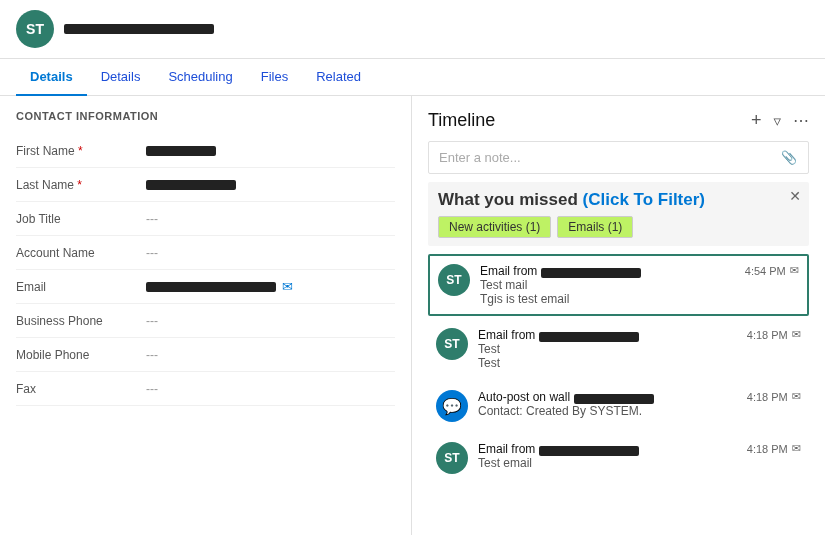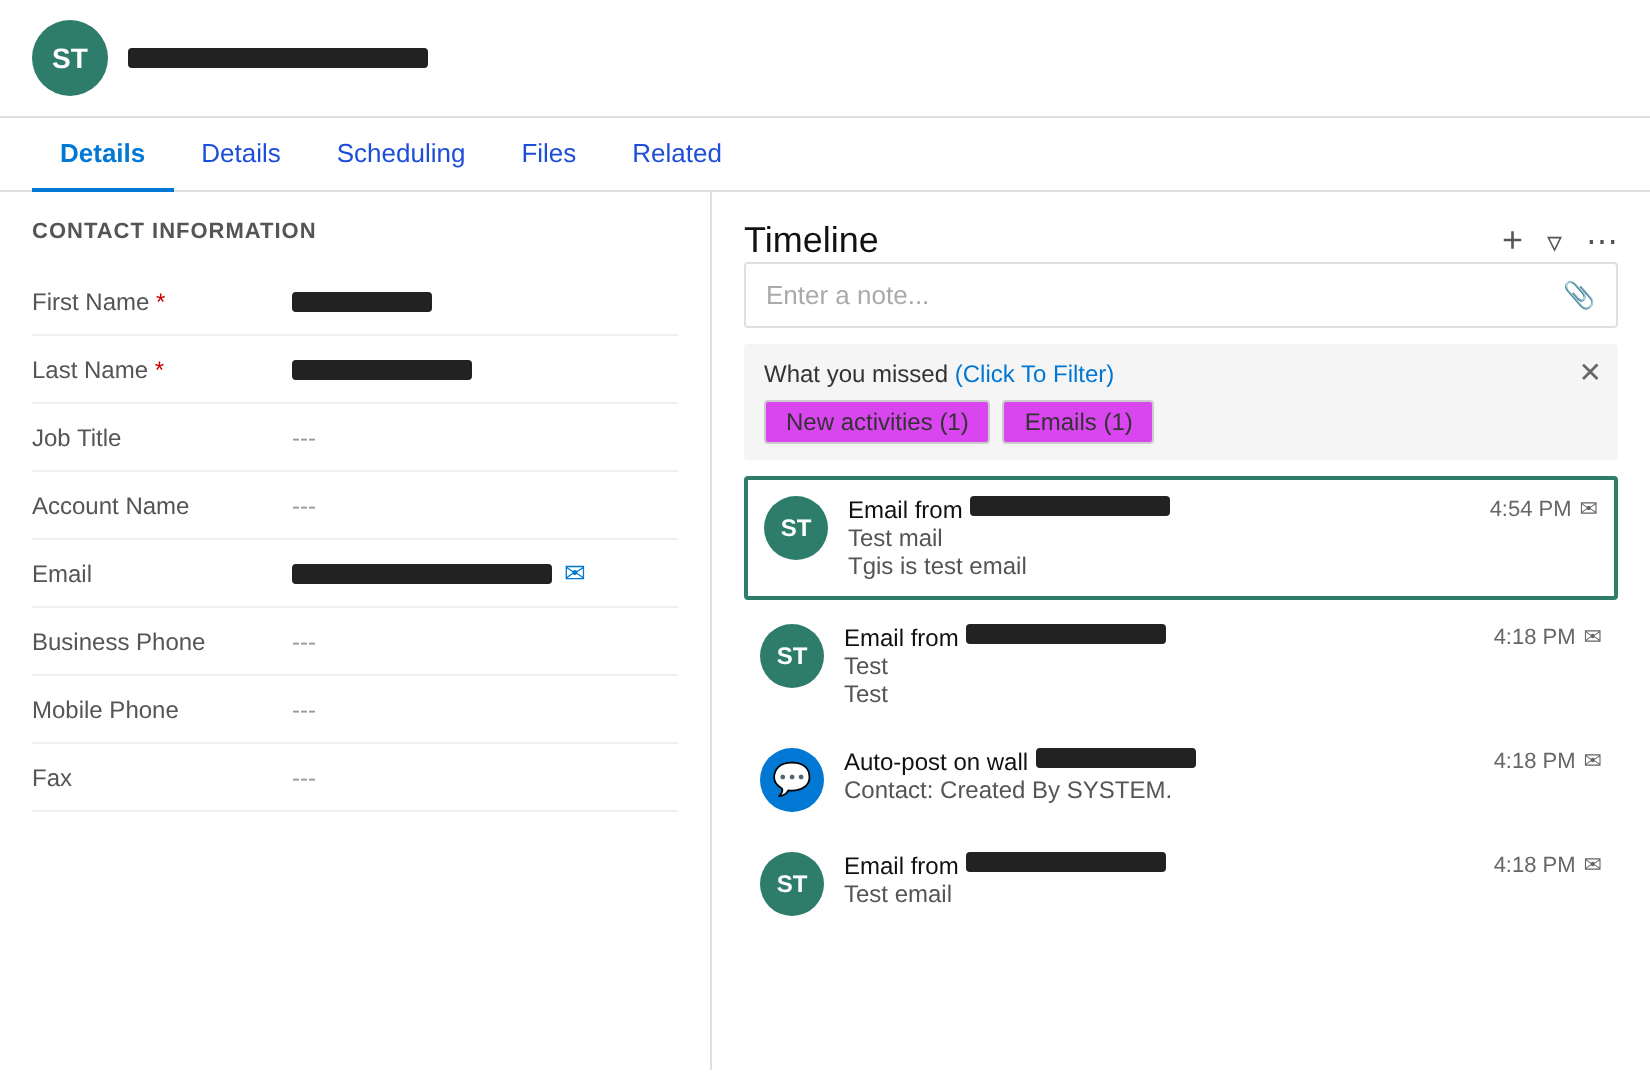--- a/index.html
+++ b/index.html
@@ -63,21 +63,21 @@
     }
 
     
     .main {
       display: flex;
       height: calc(539px - 100px);
     }
 
     
     .left-panel {
-      width: 356px;
+      width: 412px;
       border-right: 1px solid #e0e0e0;
       overflow-y: auto;
       padding: 14px 16px;
       flex-shrink: 0;
     }
     .section-title {
       font-size: 11px;
       font-weight: 700;
       color: #555;
       letter-spacing: 0.5px;
@@ -110,20 +110,21 @@
 
     
     .right-panel {
       flex: 1;
       overflow-y: auto;
       padding: 14px 16px;
     }
     .timeline-header {
       display: flex;
       align-items: center;
+      margin-bottom: 10px;
     }
     .timeline-title {
       font-size: 18px;
       font-weight: 400;
       color: #111;
       flex: 1;
     }
     .timeline-actions {
       display: flex;
       gap: 12px;
@@ -146,39 +147,40 @@
 
     
     .missed-banner {
       background: #f5f5f5;
       border-radius: 2px;
       padding: 8px 10px;
       margin-bottom: 8px;
       position: relative;
     }
     .missed-title {
-      font-size: 12px;
+      font-size: 17px;
       color: #333;
       margin-bottom: 6px;
+      font-weight: bold;
     }
     .missed-title span.click-filter {
       color: #0078d4;
     }
     .missed-close {
       position: absolute;
       top: 6px; right: 8px;
       cursor: pointer;
       color: #666;
       font-size: 14px;
     }
     .missed-btns {
       display: flex; gap: 6px;
     }
     .missed-btn {
-      background: #d946ef;
+      background: #bef264;
       border: 1px solid #ccc;
       border-radius: 2px;
       padding: 3px 10px;
       font-size: 12px;
       cursor: pointer;
       color: #333;
     }
 
     
     .timeline-item {
@@ -203,21 +205,21 @@
     .item-content { flex: 1; }
     .item-title-row {
       display: flex;
       align-items: flex-start;
       justify-content: space-between;
     }
     .item-title {
       font-size: 12px;
       font-weight: 500;
       color: #111;
-      display: flex; align-items: flex-start; gap: 4px; flex-wrap: wrap;
+      display: flex; align-items: flex-end; gap: 4px; flex-wrap: wrap;
     }
     .item-time {
       font-size: 11px;
       color: #666;
       white-space: nowrap;
       display: flex; align-items: center; gap: 4px;
     }
     .item-sub {
       font-size: 12px;
       color: #555;

